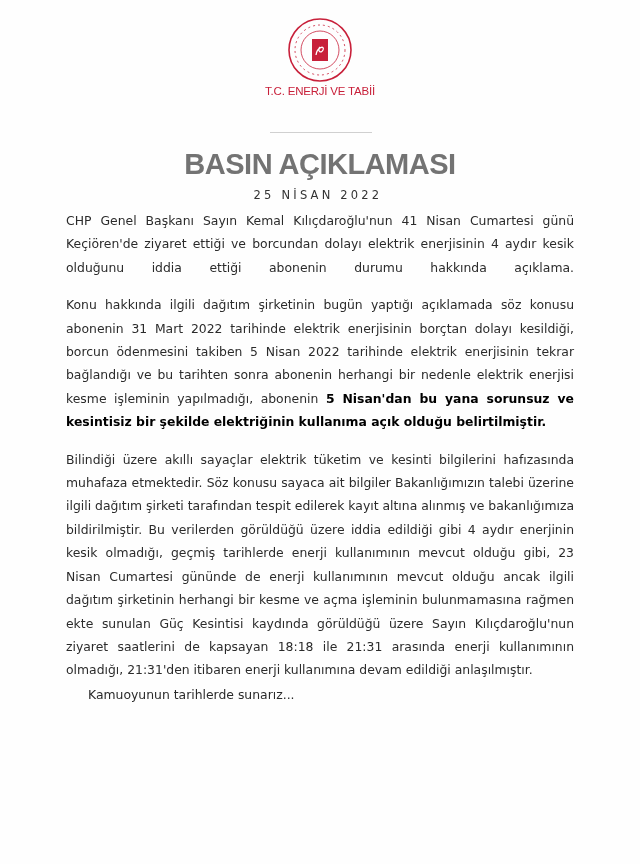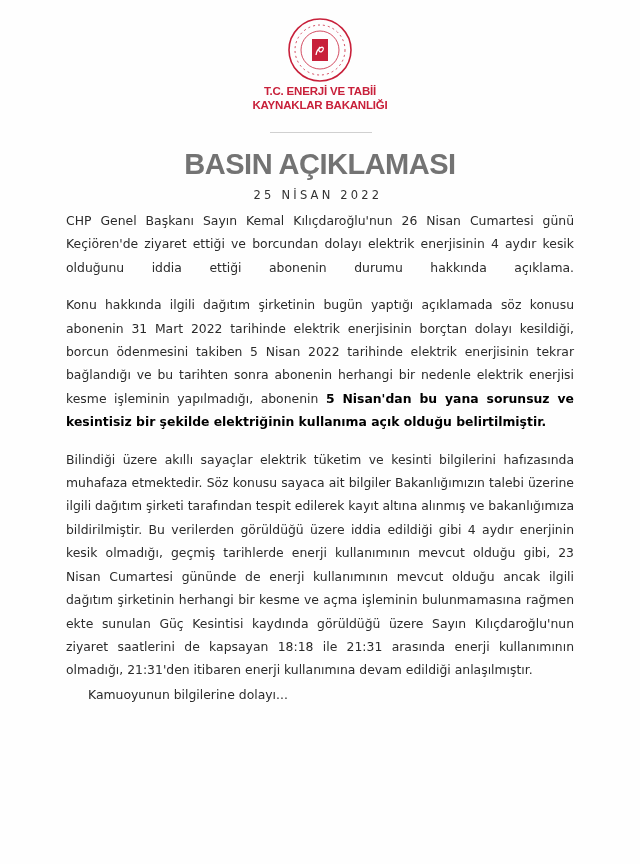--- a/index.html
+++ b/index.html
@@ -4,21 +4,21 @@
   <style>
     html, body { margin: 0; padding: 0; }
     body {
       width: 640px; height: 864px; background: #fefefe; overflow: hidden;
       font-family: "DejaVu Sans", sans-serif; color: #2a2a2a; position: relative;
     }
     .header { position: absolute; left: 0; top: 0; width: 640px; text-align: center; }
     .emblem { position: absolute; left: 287px; top: 17px; width: 66px; height: 66px; }
     .ministry {
       position: absolute; left: 0; top: 84px; width: 640px; text-align: center;
-      color: #c8203a; font-family: "Liberation Sans", sans-serif; font-weight: bold;
+      color: #c8203a; font-family: "Liberation Sans", sans-serif; font-weight: normal;
       font-size: 11.5px; line-height: 14px; letter-spacing: -0.2px;
     }
     .divider { position: absolute; left: 270px; top: 132px; width: 102px; height: 1px; background: #d0d0d0; }
     .title {
       position: absolute; left: 0; top: 146px; width: 640px; text-align: center;
       color: #737373; font-family: "Liberation Sans", sans-serif; font-weight: bold;
       font-size: 29px; letter-spacing: -0.5px; line-height: 36px;
     }
     .date {
       position: absolute; left: 0; top: 188px; width: 636px; text-align: center;
@@ -39,26 +39,25 @@
 <div class="header">
   <svg class="emblem" viewBox="0 0 66 66">
     <circle cx="33" cy="33" r="31" fill="none" stroke="#c8203a" stroke-width="1.6"></circle>
     <circle cx="33" cy="33" r="25" fill="none" stroke="#c8203a" stroke-width="0.8" stroke-dasharray="2 3"></circle>
     <circle cx="33" cy="33" r="19" fill="none" stroke="#c8203a" stroke-width="0.8"></circle>
     <rect x="25" y="22" width="16" height="22" fill="#c8203a"></rect>
     <path d="M29 38 C 30 30, 38 28, 36 33 C 34 37, 30 34, 33 30" fill="none" stroke="#fff" stroke-width="1.3"></path>
   </svg>
   <div class="ministry">
     <div>T.C. ENERJİ VE TABİİ</div>
-    <div>KAYNAKLAR BAKANLIĞI</div>
   </div>
   <div class="divider"></div>
 </div>
 
 <div class="title">BASIN AÇIKLAMASI</div>
 <div class="date">25 NİSAN 2022</div>
 
 <div class="body-text">
-  <p class="p1">CHP Genel Başkanı Sayın Kemal Kılıçdaroğlu'nun  26 Nisan Cumartesi günü Keçiören'de ziyaret ettiği ve borcundan dolayı elektrik enerjisinin 4 aydır kesik olduğunu iddia ettiği abonenin durumu hakkında açıklama.</p>
+  <p class="p1">CHP Genel Başkanı Sayın Kemal Kılıçdaroğlu'nun  41 Nisan Cumartesi günü Keçiören'de ziyaret ettiği ve borcundan dolayı elektrik enerjisinin 4 aydır kesik olduğunu iddia ettiği abonenin durumu hakkında açıklama.</p>
   <p><span>Konu hakkında ilgili dağıtım şirketinin bugün yaptığı açıklamada söz konusu abonenin 31 Mart 2022 tarihinde elektrik enerjisinin borçtan dolayı kesildiği, borcun ödenmesini takiben 5 Nisan 2022 tarihinde elektrik enerjisinin tekrar bağlandığı ve bu tarihten sonra abonenin herhangi bir nedenle elektrik enerjisi kesme işleminin yapılmadığı, abonenin </span><span class="bold">5 Nisan'dan bu yana sorunsuz ve kesintisiz bir şekilde elektriğinin kullanıma açık olduğu belirtilmiştir.</span></p>
   <p>Bilindiği üzere akıllı sayaçlar elektrik tüketim ve kesinti bilgilerini hafızasında muhafaza etmektedir. Söz konusu sayaca ait bilgiler Bakanlığımızın talebi üzerine ilgili dağıtım şirketi tarafından tespit edilerek kayıt altına alınmış ve bakanlığımıza bildirilmiştir. Bu verilerden görüldüğü  üzere iddia edildiği gibi 4 aydır enerjinin kesik olmadığı, geçmiş tarihlerde enerji kullanımının mevcut olduğu gibi, 23 Nisan Cumartesi gününde de enerji kullanımının mevcut olduğu ancak ilgili dağıtım şirketinin herhangi bir kesme ve açma işleminin bulunmamasına rağmen ekte sunulan Güç Kesintisi kaydında görüldüğü üzere Sayın Kılıçdaroğlu'nun ziyaret saatlerini de kapsayan 18:18 ile 21:31 arasında enerji kullanımının olmadığı, 21:31'den itibaren enerji kullanımına devam edildiği anlaşılmıştır.</p>
-  <p class="signoff">Kamuoyunun bilgilerine dolayı...</p>
+  <p class="signoff">Kamuoyunun tarihlerde sunarız...</p>
 </div>
 
 </body></html>

